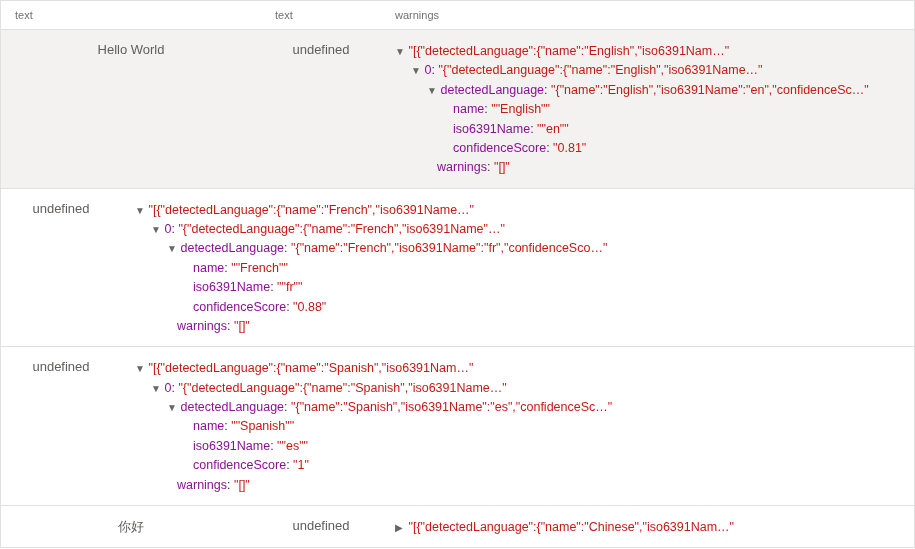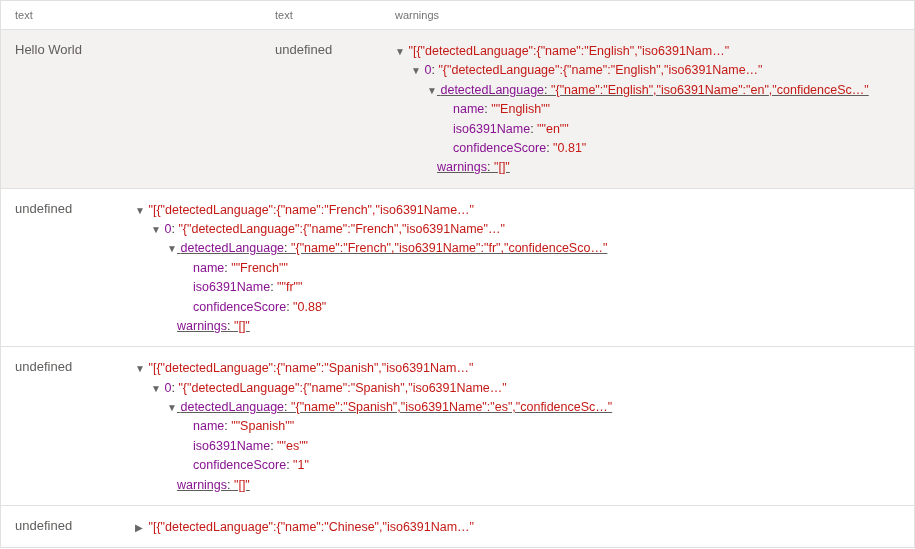--- a/index.html
+++ b/index.html
@@ -36,31 +36,32 @@
   .row.selected { background: #f3f2f1; }
   .cell {
     padding: 12px 14px 10px 14px;
     color: #605e5c;
     font-size: 13px;
   }
   .cell.col-text, .cell.col-error {
     white-space: nowrap;
     overflow: hidden;
     text-overflow: ellipsis;
+    text-align: center;
   }
   .tree { font-family: "Segoe UI", Arial, sans-serif; }
   .tree-line {
     white-space: nowrap;
     overflow: hidden;
     text-overflow: ellipsis;
     line-height: 1.55;
     font-size: 12.5px;
   }
   .ind1 { padding-left: 16px; }
-  .ind2 { padding-left: 32px; text-decoration: underline; }
+  .ind2 { padding-left: 32px; }
   .ind3 { padding-left: 48px; }
   .arrow {
     display: inline-block;
     width: 10px;
     color: #666;
     font-size: 10px;
     cursor: pointer;
   }
   .key { color: #881391; }
   .colon { color: #333; }
@@ -107,19 +108,20 @@
           <div class="tree-line "><span class="arrow">▼</span> <span class="str">"[{"detectedLanguage":{"name":"Spanish","iso6391Nam…"</span></div>
           <div class="tree-line ind1"><span class="arrow">▼</span> <span class="key">0</span><span class="colon">: </span><span class="str">"{"detectedLanguage":{"name":"Spanish","iso6391Name…"</span></div>
           <div class="tree-line ind2"><span class="arrow">▼</span> <span class="key">detectedLanguage</span><span class="colon">: </span><span class="str">"{"name":"Spanish","iso6391Name":"es","confidenceSc…"</span></div>
           <div class="tree-line ind3"><span class="arrow"></span><span class="key">name</span><span class="colon">: </span><span class="str">""Spanish""</span></div>
           <div class="tree-line ind3"><span class="arrow"></span><span class="key">iso6391Name</span><span class="colon">: </span><span class="str">""es""</span></div>
           <div class="tree-line ind3"><span class="arrow"></span><span class="key">confidenceScore</span><span class="colon">: </span><span class="str">"1"</span></div>
           <div class="tree-line ind2"><span class="arrow"></span><span class="key">warnings</span><span class="colon">: </span><span class="str">"[]"</span></div>
         </div>
       </div>
       <div class="row">
+        <div class="cell col-text">你好</div>
         <div class="cell col-error">undefined</div>
         <div class="cell col-lang tree">
           <div class="tree-line "><span class="arrow">▶</span> <span class="str">"[{"detectedLanguage":{"name":"Chinese","iso6391Nam…"</span></div>
         </div>
       </div>
     </div>
 </div>
 
 </body></html>

